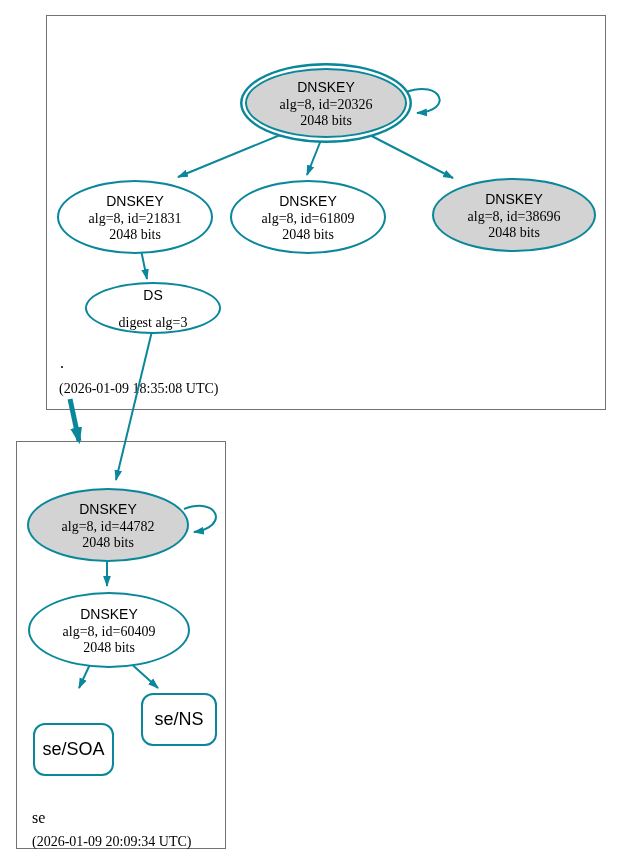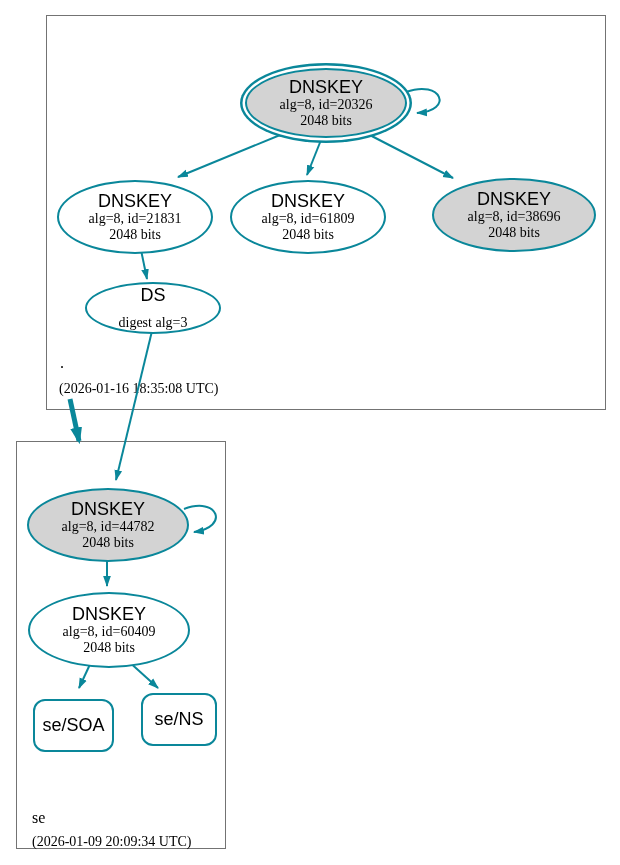--- a/index.html
+++ b/index.html
@@ -15,38 +15,38 @@
          font-family:"Liberation Serif", serif;color:var(--text);}
   .zone-box{position:absolute;border:1px solid var(--box-border);background:transparent;z-index:1;}
   .edges{position:absolute;left:0;top:0;width:620px;height:865px;z-index:2;pointer-events:none;}
   .edge{stroke:var(--secure);stroke-width:2;fill:none;}
   .edge.thick{stroke-width:5;}
   .ah{fill:var(--secure);}
   .node{position:absolute;border-radius:50%;border:2px solid var(--secure);background:var(--node-fill);
         display:flex;flex-direction:column;align-items:center;justify-content:center;text-align:center;z-index:3;}
   .node.sep{background:var(--sep-fill);border-width:2.5px;}
   .node.trust-anchor{box-shadow:0 0 0 2.5px #ffffff,0 0 0 5px var(--secure);}
-  .node-title{font-family:"Liberation Sans", sans-serif;font-size:18px;line-height:20px;color:var(--text);}
+  .node-title{font-family:"Liberation Sans", sans-serif;font-size:14px;line-height:20px;color:var(--text);}
   .node-detail,.node-bits{font-family:"Liberation Serif", serif;font-size:14px;line-height:16px;color:var(--text);}
   .rrset{position:absolute;border:2px solid var(--secure);border-radius:12px;background:var(--node-fill);
          display:flex;align-items:center;justify-content:center;z-index:3;
          font-family:"Liberation Sans", sans-serif;font-size:18px;color:var(--text);}
   .zone-label{position:absolute;font-size:16px;z-index:2;}
   .zone-timestamp{position:absolute;font-size:14px;z-index:2;white-space:nowrap;}
 </style>
 </head>
 <body>
 
 <div class="stage">
 
   <div class="zone-box" style="left:46px;top:15px;width:558px;height:393px;"></div>
   <div class="zone-box" style="left:16px;top:441px;width:208px;height:406px;"></div>
 
   <div class="zone-label" style="left:60px;top:354px;">.</div>
-  <div class="zone-timestamp" style="left:59px;top:381px;">(2026-01-16 18:35:08 UTC)</div>
+  <div class="zone-timestamp" style="left:59px;top:381px;">(2026-01-09 18:35:08 UTC)</div>
   <div class="zone-label" style="left:32px;top:809px;">se</div>
   <div class="zone-timestamp" style="left:32px;top:820px;margin-top:14px;">(2026-01-09 20:09:34 UTC)</div>
 
   <svg class="edges">
     <defs>
       <marker id="ah" viewBox="0 0 10 8" refX="9" refY="4" markerWidth="11" markerHeight="9" orient="auto" markerUnits="userSpaceOnUse">
         <path class="ah" d="M0,0.5 L10,4 L0,7.5 z"></path>
       </marker>
       <marker id="ahBig" viewBox="0 0 10 8" refX="8" refY="4" markerWidth="17" markerHeight="14" orient="auto" markerUnits="userSpaceOnUse">
         <path class="ah" d="M0,0.5 L10,4 L0,7.5 z"></path>
@@ -100,21 +100,21 @@
     <span class="node-detail">alg=8, id=44782</span>
     <span class="node-bits">2048 bits</span>
   </div>
 
   <div class="node" style="left:28px;top:592px;width:158px;height:72px;">
     <span class="node-title">DNSKEY</span>
     <span class="node-detail">alg=8, id=60409</span>
     <span class="node-bits">2048 bits</span>
   </div>
 
-  <div class="rrset" style="left:33px;top:699px;width:77px;height:49px;text-align:right;">
+  <div class="rrset" style="left:33px;top:723px;width:77px;height:49px;text-align:right;">
     <span>se/SOA</span>
   </div>
 
   <div class="rrset" style="left:135px;top:693px;width:72px;height:49px;margin-left:6px;">
     <span>se/NS</span>
   </div>
 
 </div>
 
 </body></html>

